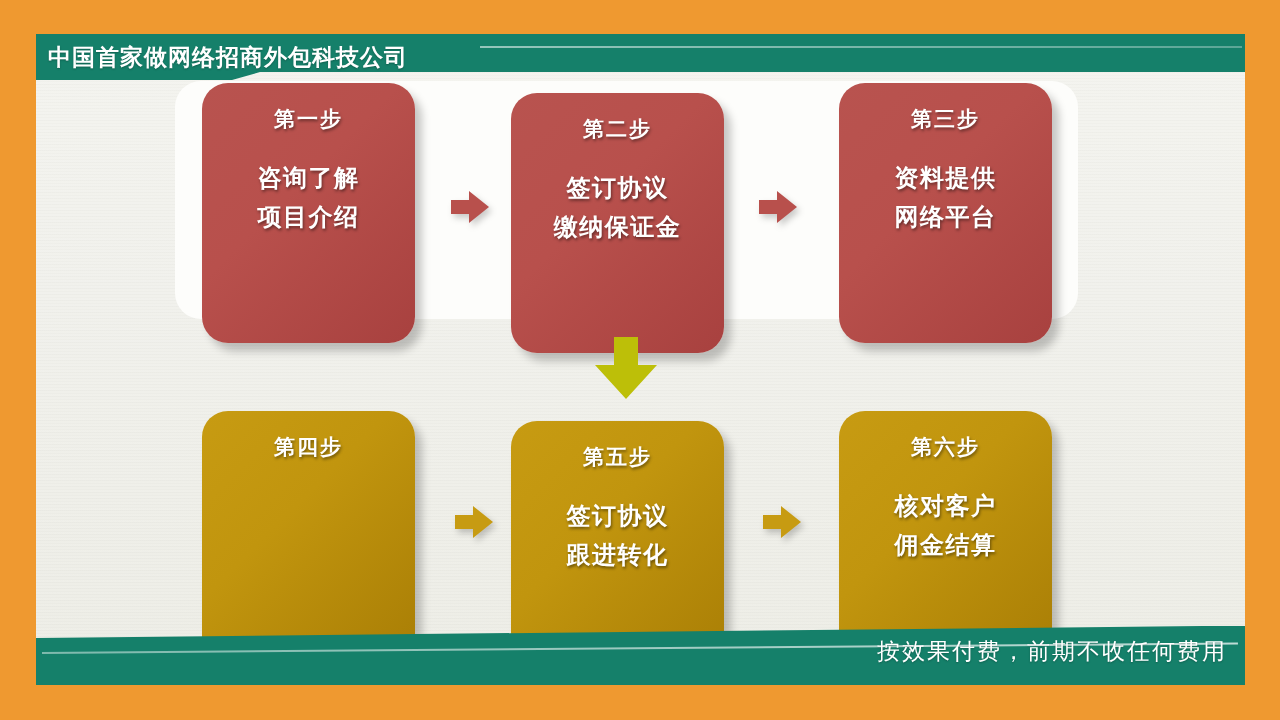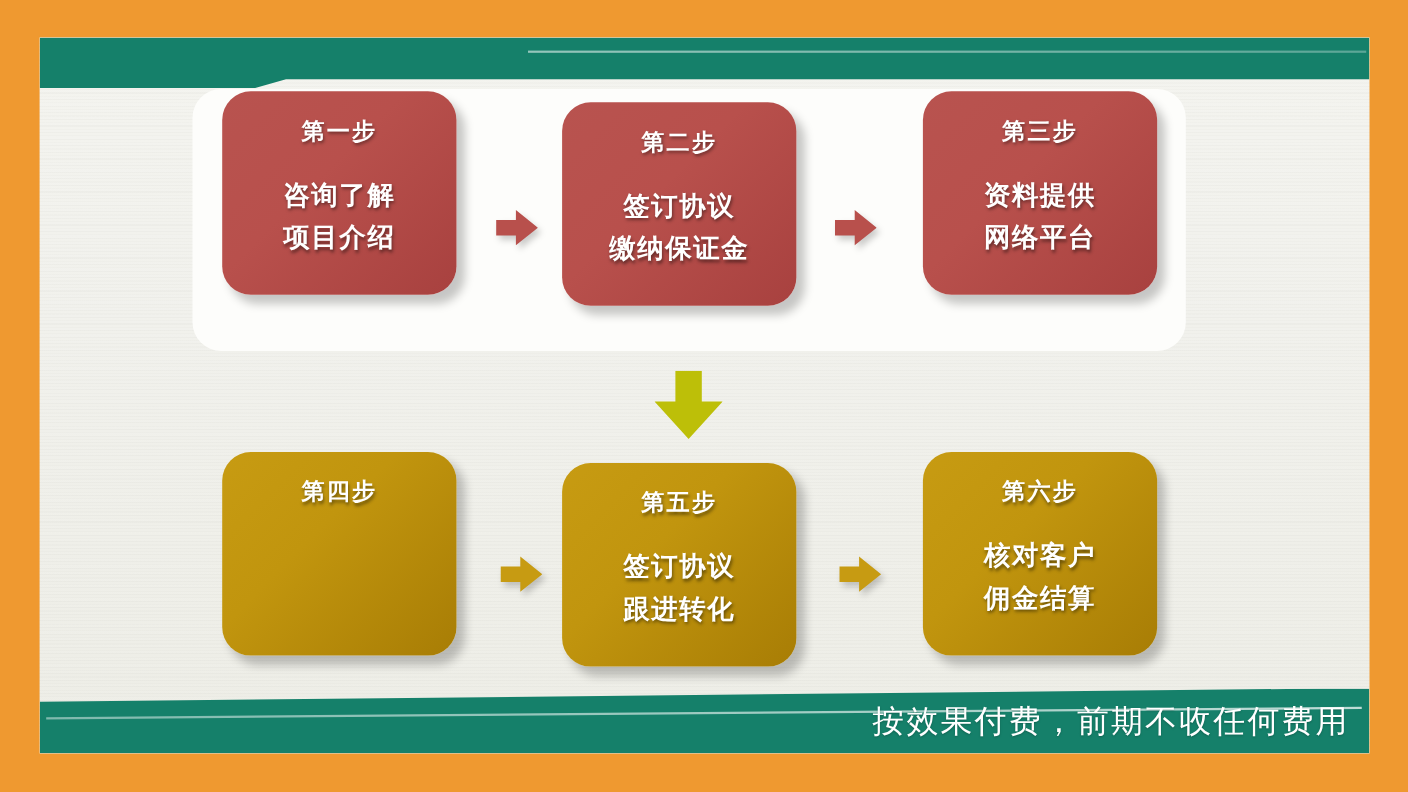--- a/index.html
+++ b/index.html
@@ -50,21 +50,21 @@
     position:absolute;left:139px;top:47px;width:903px;height:238px;
     background:#fdfdfb;border-radius:26px;
   }
 
   
   .row{position:absolute;left:0;width:1209px;height:0;}
   #row-top{top:49px;}
   #row-bottom{top:377px;}
 
   .step-card{
-    position:absolute;top:0;width:213px;height:185px;
+    position:absolute;top:0;width:213px;height:260px;
     border-radius:26px;
     box-shadow:7px 8px 9px rgba(0,0,0,.22);
     color:#ffffff;text-align:center;
     display:flex;flex-direction:column;align-items:center;
   }
   .step-card.red{
     background:linear-gradient(135deg,#b8534f 0%,#b8504c 42%,#a8413f 100%);
   }
   .step-card.gold{
     background:linear-gradient(135deg,#c79b12 0%,#c1950e 40%,#a87d05 100%);
@@ -105,34 +105,35 @@
     background:#15806a;
     clip-path:polygon(0 12px, 1166px 0, 1209px 0, 1209px 59px, 0 59px);
   }
   #footer-hairline{
     position:absolute;left:6px;top:26px;width:1196px;height:2px;
     background:linear-gradient(90deg,rgba(255,255,255,.45),rgba(255,255,255,.72));
     transform:rotate(-0.45deg);transform-origin:left center;
   }
   #footer-text{
     position:absolute;right:18px;top:10px;
-    color:#ffffff;font-size:29px;letter-spacing:2px;white-space:nowrap;
+    color:#ffffff;font-size:23px;letter-spacing:2px;white-space:nowrap;
     text-shadow:0 1px 2px rgba(0,0,0,.25);
   }
 </style>
 </head>
 <body>
 
 <div id="slide">
 
   <div id="canvas">
 
     <div id="header-band">
       <div id="header-hairline"></div>
     </div>
+    <div id="header-title">中国首家做网络招商外包科技公司</div>
 
     <div id="top-panel"></div>
 
     <div class="row" id="row-top">
 
       <div class="step-card red c1">
         <div class="step-title">第一步</div>
         <div class="step-lines">
           <div>咨询了解</div>
           <div>项目介绍</div>

